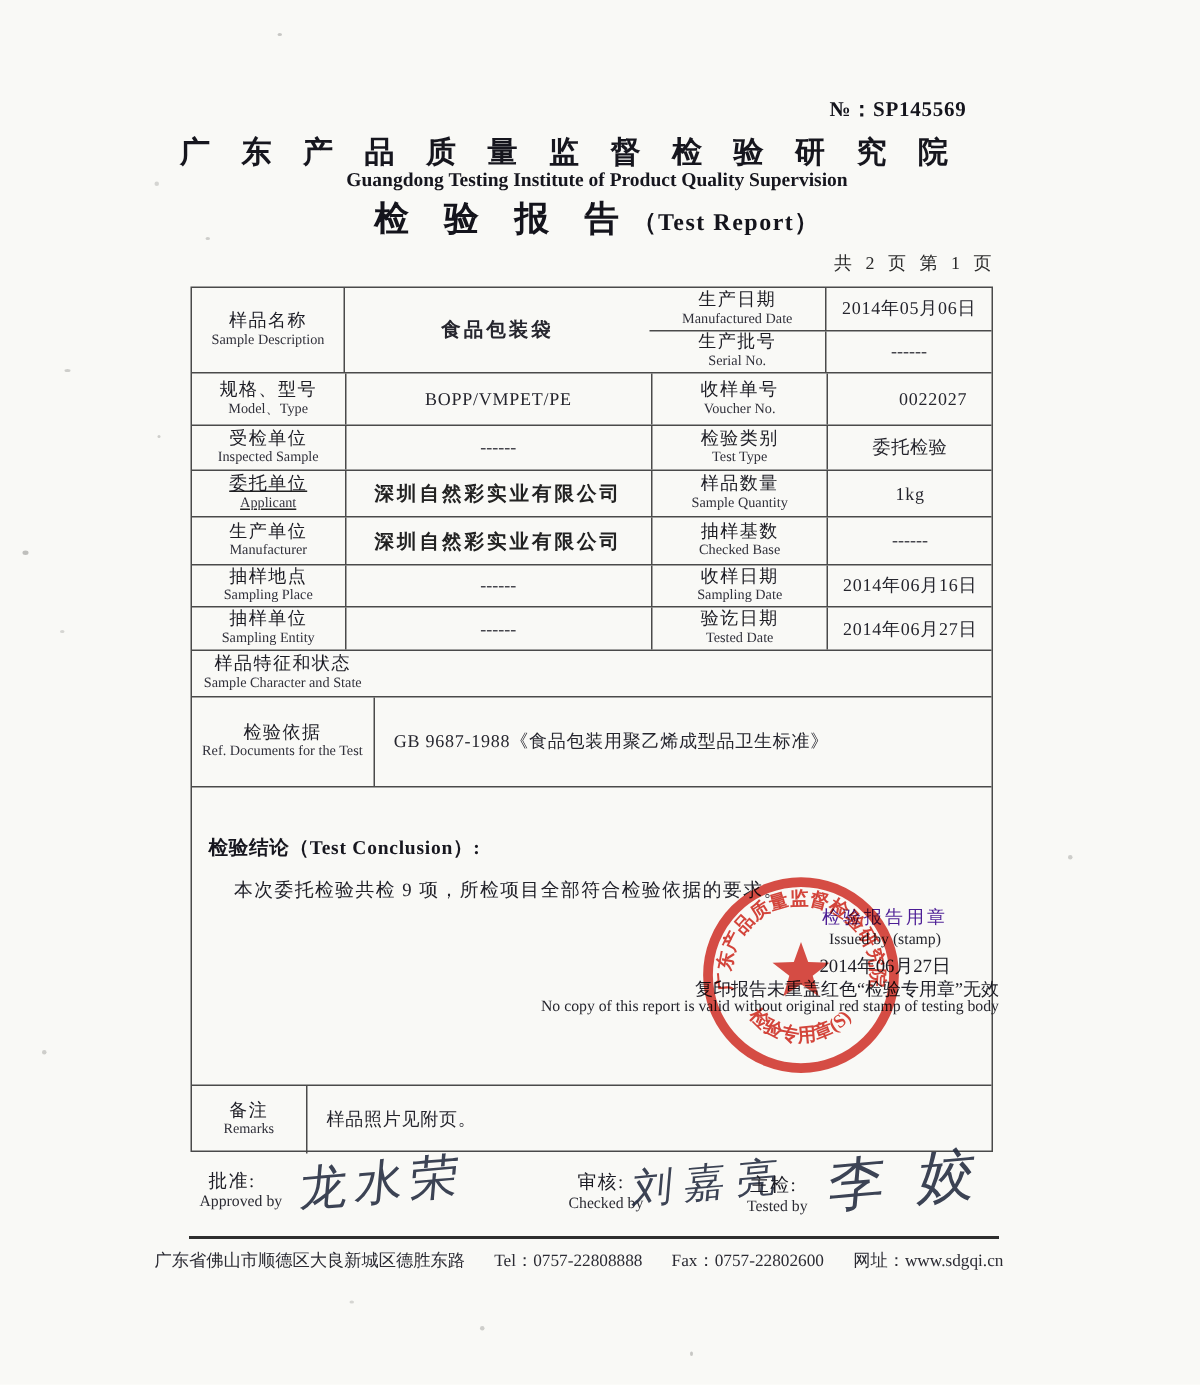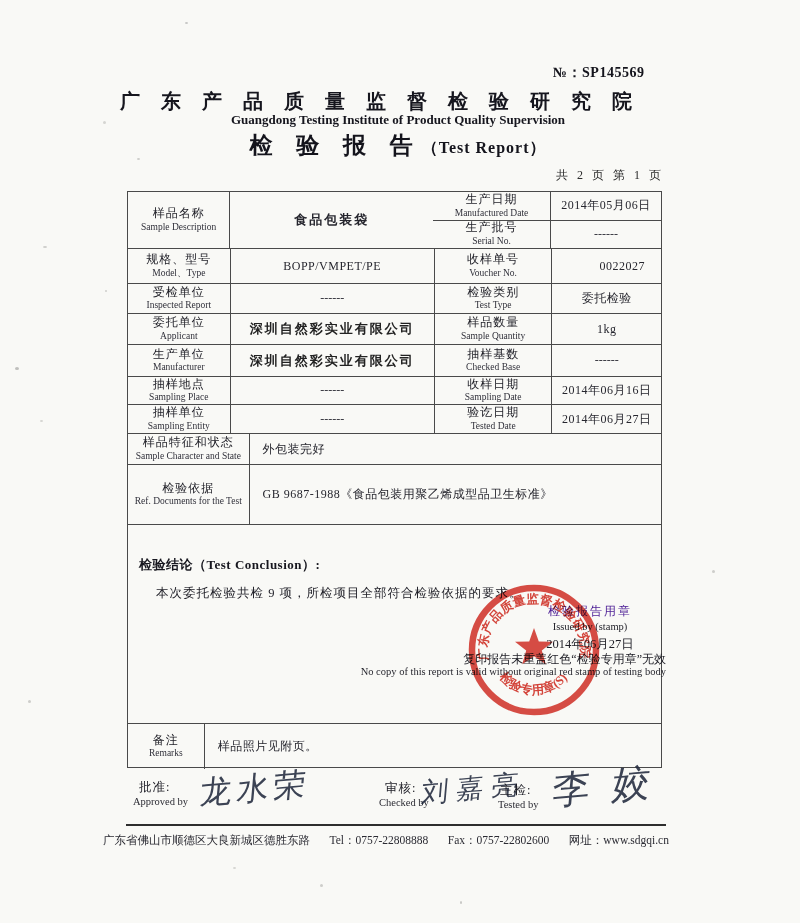--- a/index.html
+++ b/index.html
@@ -119,36 +119,36 @@
       <span class="lbl-en">Voucher No.</span>
     </div>
     <div class="cell bl" style="width:110px;padding-left:31px;">
       <span class="val">0022027</span>
     </div>
   </div>
 
   <div class="t-row" style="top:91px;height:30px;">
     <div class="cell" style="width:102px;">
       <span class="lbl-cn">受检单位</span>
-      <span class="lbl-en">Inspected Report</span>
+      <span class="lbl-en">Inspected Sample</span>
     </div>
     <div class="cell bl" style="width:205px;">
       <span class="val dash">------</span>
     </div>
     <div class="cell bl" style="width:118px;">
       <span class="lbl-cn">检验类别</span>
       <span class="lbl-en">Test Type</span>
     </div>
     <div class="cell bl" style="width:110px;">
       <span class="val">委托检验</span>
     </div>
   </div>
 
   <div class="t-row" style="top:121px;height:31px;">
-    <div class="cell" style="width:102px;">
+    <div class="cell" style="width:102px;text-decoration:underline;">
       <span class="lbl-cn">委托单位</span>
       <span class="lbl-en">Applicant</span>
     </div>
     <div class="cell bl" style="width:205px;">
       <span class="val company">深圳自然彩实业有限公司</span>
     </div>
     <div class="cell bl" style="width:118px;">
       <span class="lbl-cn">样品数量</span>
       <span class="lbl-en">Sample Quantity</span>
     </div>
@@ -205,23 +205,20 @@
     </div>
     <div class="cell bl" style="width:110px;">
       <span class="val">2014年06月27日</span>
     </div>
   </div>
 
   <div class="t-row" style="top:241px;height:31px;">
     <div class="cell" style="width:121px;">
       <span class="lbl-cn">样品特征和状态</span>
       <span class="lbl-en">Sample Character and State</span>
-    </div>
-    <div class="cell bl left-al" style="width:414px;">
-      <span class="val">外包装完好</span>
     </div>
   </div>
 
   <div class="t-row" style="top:272px;height:60px;">
     <div class="cell" style="width:121px;">
       <span class="lbl-cn">检验依据</span>
       <span class="lbl-en">Ref. Documents for the Test</span>
     </div>
     <div class="cell bl left-al" style="width:414px;">
       <span class="val">GB 9687-1988《食品包装用聚乙烯成型品卫生标准》</span>

